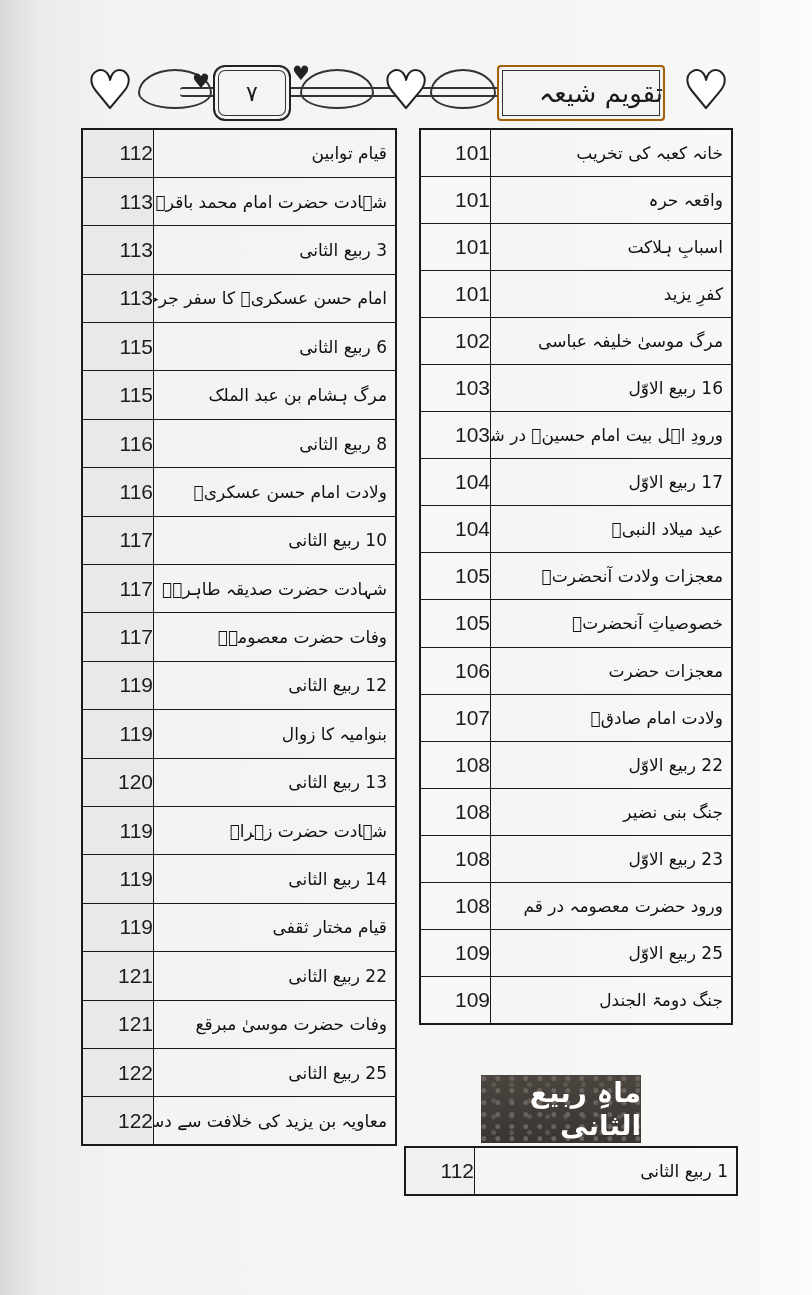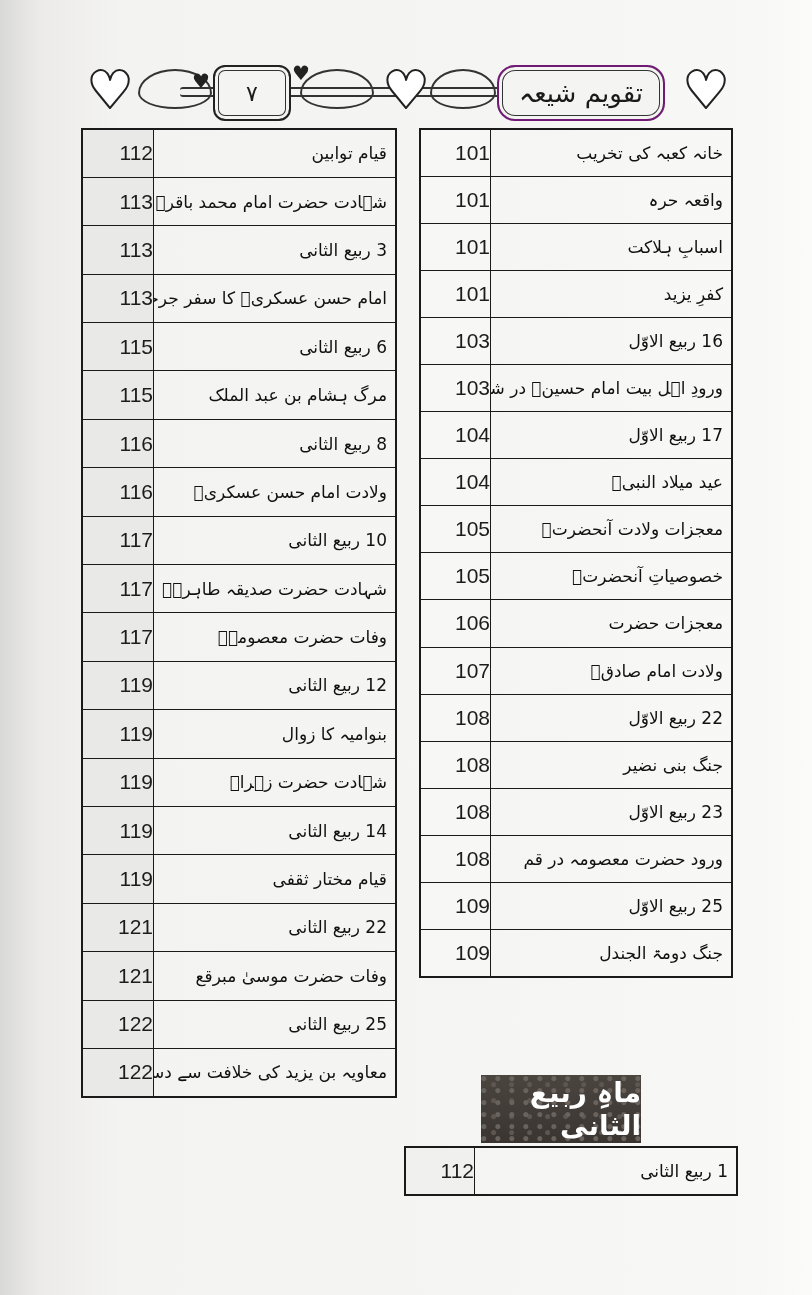--- a/index.html
+++ b/index.html
@@ -26,23 +26,23 @@
   }
   .page-box {
     position:absolute; left:133px; top:10px; width:74px; height:52px;
     background:#f4f4f2; border:2px solid #222; border-radius:12px;
     box-shadow: inset 0 0 0 3px #f4f4f2, inset 0 0 0 4px #333;
     display:flex; align-items:center; justify-content:center;
     font-family:"DejaVu Sans", sans-serif; font-size:22px;
   }
   .title-box {
     position:absolute; left:417px; top:10px; width:164px; height:52px;
-    background:#f4f4f2; border:2px solid #701a75; border-radius:18px;
+    background:#f4f4f2; border:2px solid #a16207; border-radius:4px;
     box-shadow: inset 0 0 0 3px #f4f4f2, inset 0 0 0 4px #333;
-    display:flex; align-items:center; justify-content:center;
+    display:flex; align-items:center; 
     font-family:"DejaVu Sans", sans-serif; font-size:26px; direction:rtl;
   }
 
   table.toc {
     position:absolute; border-collapse:collapse; table-layout:fixed;
     border:2px solid #1a1a1a;
   }
   table.toc td {
     border:1.6px solid #1a1a1a; padding:0; overflow:hidden; white-space:nowrap;
   }
@@ -144,20 +144,24 @@
       </tr>
       <tr>
         <td class="num">119</td>
         <td class="title">12 ربیع الثانی</td>
       </tr>
       <tr>
         <td class="num">119</td>
         <td class="title">بنوامیہ کا زوال</td>
       </tr>
       <tr>
+        <td class="num">120</td>
+        <td class="title">13 ربیع الثانی</td>
+      </tr>
+      <tr>
         <td class="num">119</td>
         <td class="title">شہادت حضرت زہراؑ</td>
       </tr>
       <tr>
         <td class="num">119</td>
         <td class="title">14 ربیع الثانی</td>
       </tr>
       <tr>
         <td class="num">119</td>
         <td class="title">قیام مختار ثقفی</td>
@@ -191,20 +195,24 @@
         <td class="num">101</td>
         <td class="title">واقعہ حرہ</td>
       </tr>
       <tr>
         <td class="num">101</td>
         <td class="title">اسبابِ ہلاکت</td>
       </tr>
       <tr>
         <td class="num">101</td>
         <td class="title">کفرِ یزید</td>
+      </tr>
+      <tr>
+        <td class="num">102</td>
+        <td class="title">مرگ موسیٰ خلیفہ عباسی</td>
       </tr>
       <tr>
         <td class="num">103</td>
         <td class="title">16 ربیع الاوّل</td>
       </tr>
       <tr>
         <td class="num">103</td>
         <td class="title">ورودِ اہل بیت امام حسینؑ در شام</td>
       </tr>
       <tr>

